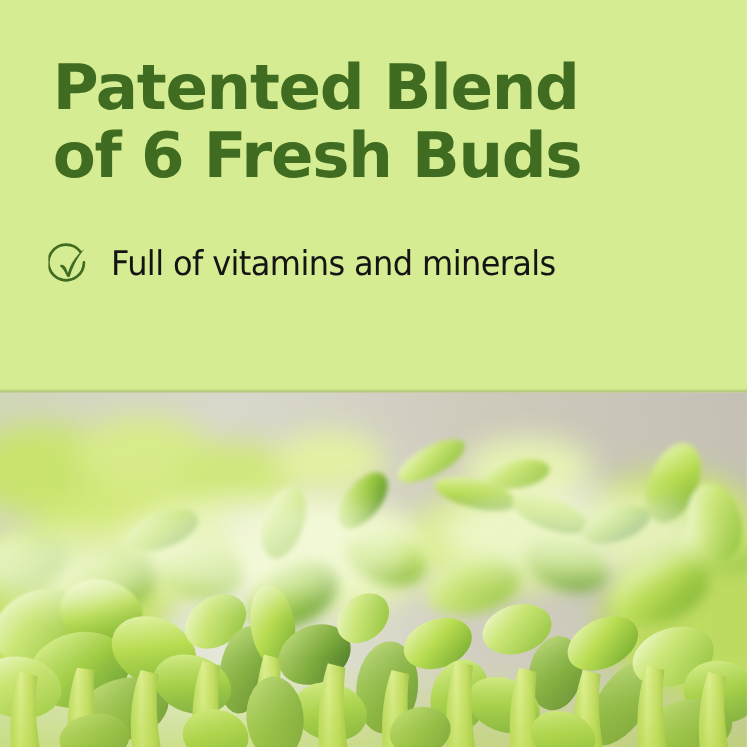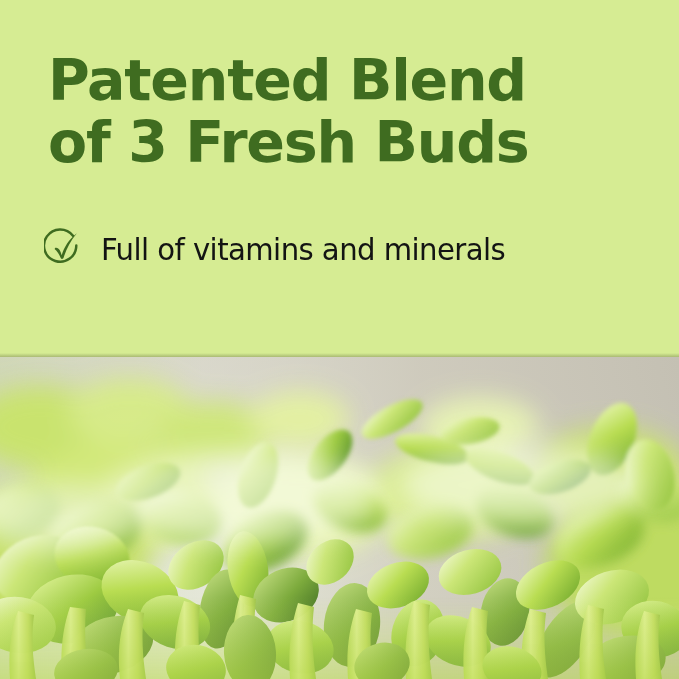--- a/index.html
+++ b/index.html
@@ -58,21 +58,21 @@
   }
 
   .bullets {
     position: absolute;
     left: 44px;
     top: 214px;
     width: 620px;
   }
   .bullet-row {
     display: flex;
-    align-items: flex-end;
+    align-items: center;
     height: 52px;
   }
   .check-icon {
     flex: 0 0 auto;
     width: 38px;
     height: 38px;
     margin-right: 19px;
     display: block;
   }
   .bullet-label {
@@ -100,21 +100,21 @@
   .photo svg { display: block; width: 679px; height: 322px; }
 </style>
 </head>
 <body>
 
 <div id="root">
 
   <div class="panel">
 
     <div class="headline">Patented Blend
-of 3 Fresh Buds</div>
+of 6 Fresh Buds</div>
 
     <div class="bullets">
 
       <div class="bullet-row">
         <span class="check-icon">
           <svg viewBox="0 0 40 40" xmlns="http://www.w3.org/2000/svg">
             <path d="M30.5 8.2 A17 17 0 1 0 34 18.5" fill="none" stroke="#3f6c20" stroke-width="2.6" stroke-linecap="round"></path>
             <path d="M11.5 21.0 C13.6 20.2 15.4 21.4 16.6 23.4
                      C17.4 24.8 18.0 26.6 18.6 28.6
                      C21.2 20.0 26.0 12.0 34.6 5.4

